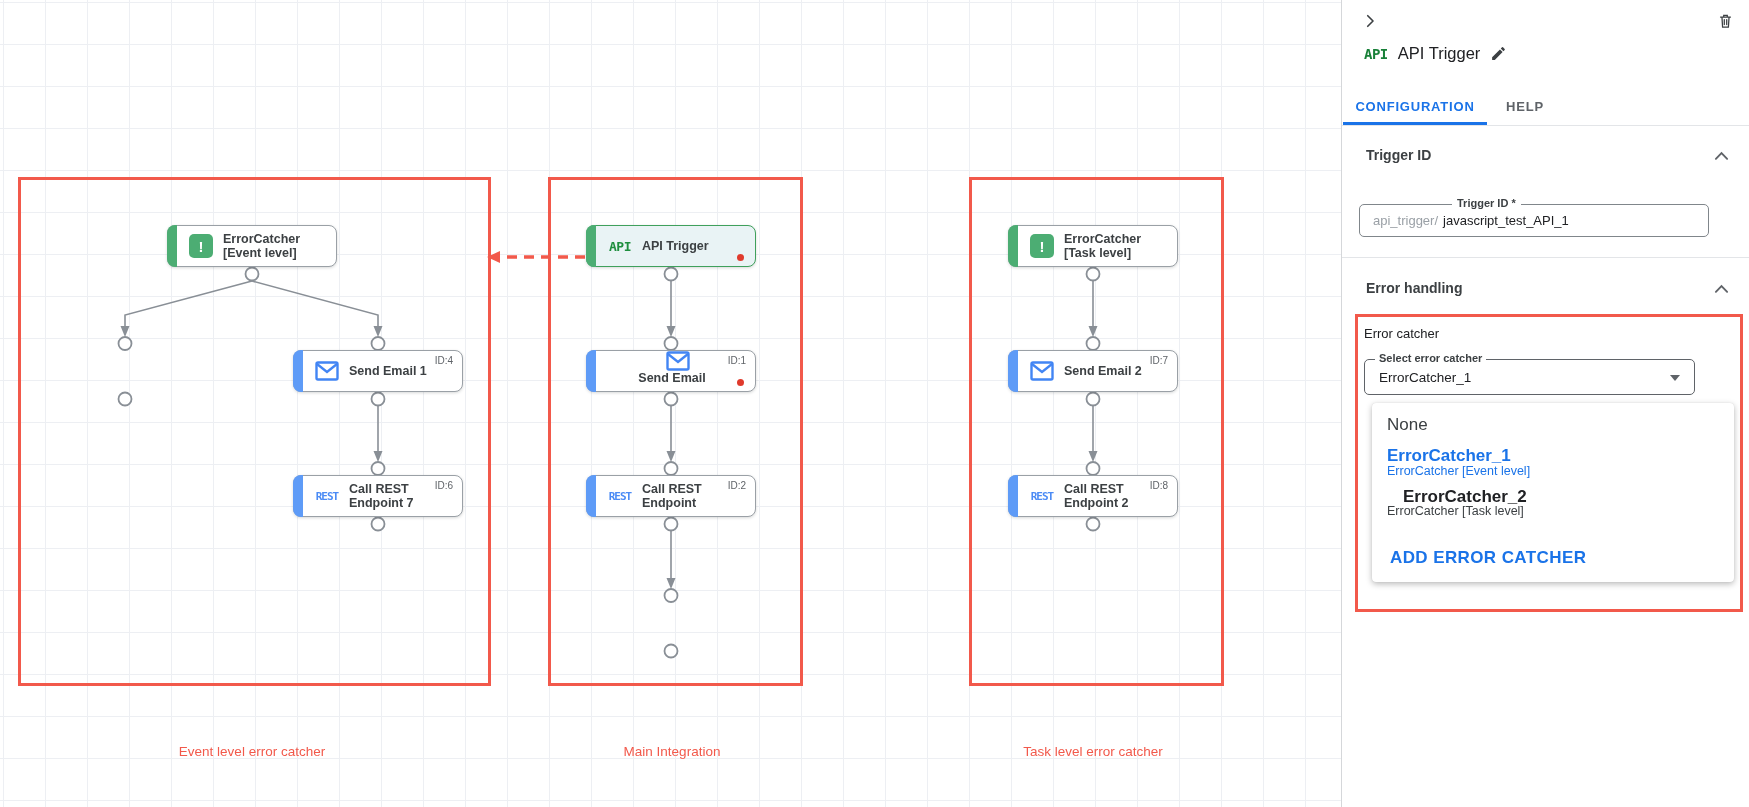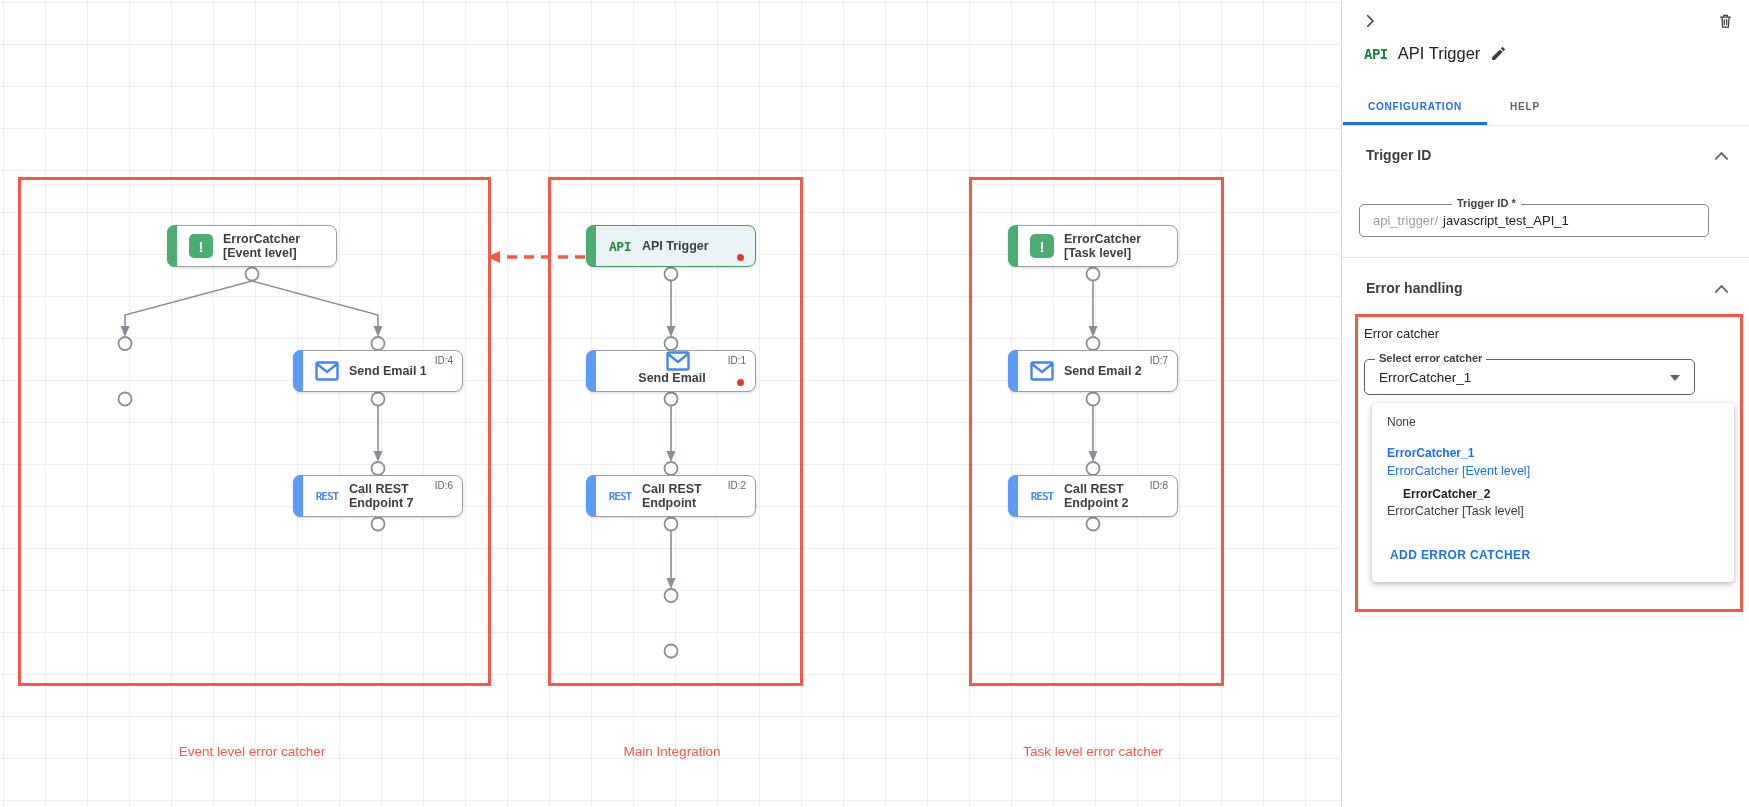--- a/index.html
+++ b/index.html
@@ -39,21 +39,21 @@
   .err-ic{width:24px;height:24px;border-radius:5px;background:#4cad73;color:#fff;font-weight:bold;font-size:15px;display:flex;align-items:center;justify-content:center;}
   .api-logo-node{font-family:"DejaVu Sans Mono",monospace;font-weight:bold;font-size:13px;color:#1e8e3e;letter-spacing:-.5px;}
   .rest-logo{font-family:"DejaVu Sans Mono",monospace;font-weight:bold;font-size:11px;color:#4b8bf5;letter-spacing:-1px;}
 
   
   .panel{position:absolute;left:1341px;top:0;width:408px;height:807px;background:#fff;border-left:1px solid #d5d7da;z-index:10;box-sizing:border-box;}
   .icon-btn{position:absolute;cursor:pointer;line-height:0;}
   .panel-header{position:absolute;left:22px;top:44px;display:flex;align-items:center;gap:10px;}
   .api-logo-panel{font-family:"DejaVu Sans Mono",monospace;font-weight:bold;font-size:14px;color:#188038;letter-spacing:-.5px;}
   .panel-title{font-size:16.5px;color:#202124;}
-  .tab{position:absolute;top:88px;height:37px;display:flex;align-items:center;justify-content:center;font-size:10px;font-weight:bold;letter-spacing:.8px;cursor:pointer;}
+  .tab{position:absolute;top:88px;height:37px;display:flex;align-items:center;justify-content:center;font-size:13px;font-weight:bold;letter-spacing:.8px;cursor:pointer;}
   .tab-config{left:0;width:146px;color:#1a73e8;}
   .tab-help{left:146px;width:74px;color:#5f6368;text-align:center;}
   .tabs-underline{position:absolute;left:1px;top:122px;width:144px;height:3px;background:#1a73e8;}
   .tabs-border{position:absolute;left:0;top:125px;width:408px;height:1px;background:#e3e5e8;}
   .section-head{position:absolute;left:24px;font-size:14px;font-weight:bold;color:#3c4043;}
   .chev{position:absolute;right:20px;line-height:0;}
   .divider{position:absolute;left:0;width:408px;height:1px;background:#e3e5e8;}
 
   .field{position:absolute;left:17px;top:204px;width:350px;height:33px;border:1px solid #80868b;border-radius:5px;background:#fff;box-sizing:border-box;}
   .field-label{position:absolute;left:92px;top:-8px;background:#fff;padding:0 5px;font-size:11px;font-weight:bold;color:#3c4043;}
@@ -62,21 +62,21 @@
   .field-value{color:#202124;}
 
   .anno-box{position:absolute;left:13px;top:314px;width:388px;height:298px;border:3px solid #f2594b;box-sizing:border-box;z-index:1;}
   .ec-label{position:absolute;left:22px;top:326px;font-size:13px;color:#202124;}
   .select{position:absolute;left:22px;top:359px;width:331px;height:36px;border:1px solid #5f6368;border-radius:5px;background:#fff;box-sizing:border-box;z-index:2;}
   .select-label{position:absolute;left:10px;top:-8px;background:#fff;padding:0 4px;font-size:11px;font-weight:bold;color:#3c4043;}
   .select-val{display:flex;align-items:center;height:100%;padding-left:14px;font-size:13.5px;color:#202124;}
   .caret{position:absolute;right:14px;top:15px;width:0;height:0;border-left:5px solid transparent;border-right:5px solid transparent;border-top:6px solid #5f6368;}
 
   .menu{position:absolute;left:30px;top:403px;width:362px;height:179px;background:#fff;border-radius:4px;box-shadow:0 2px 6px rgba(0,0,0,.28),0 0 1px rgba(0,0,0,.15);z-index:3;}
-  .mi{position:absolute;left:15px;font-size:12px;white-space:nowrap;cursor:pointer;}
+  .mi{position:absolute;left:15px;font-size:17px;white-space:nowrap;cursor:pointer;}
   .mi-none{top:12px;color:#3c4043;}
   .mi-t1{top:43px;color:#1a73e8;font-weight:bold;}
   .mi-s1{top:61px;color:#1a73e8;font-size:12.5px;}
   .mi-t2{top:84px;color:#202124;font-weight:bold;padding-left:16px;}
   .mi-s2{top:101px;color:#3c4043;font-size:12.5px;}
   .mi-add{left:18px;top:145px;color:#1a73e8;font-weight:bold;letter-spacing:.4px;}
 </style>
 </head>
 <body>
 

